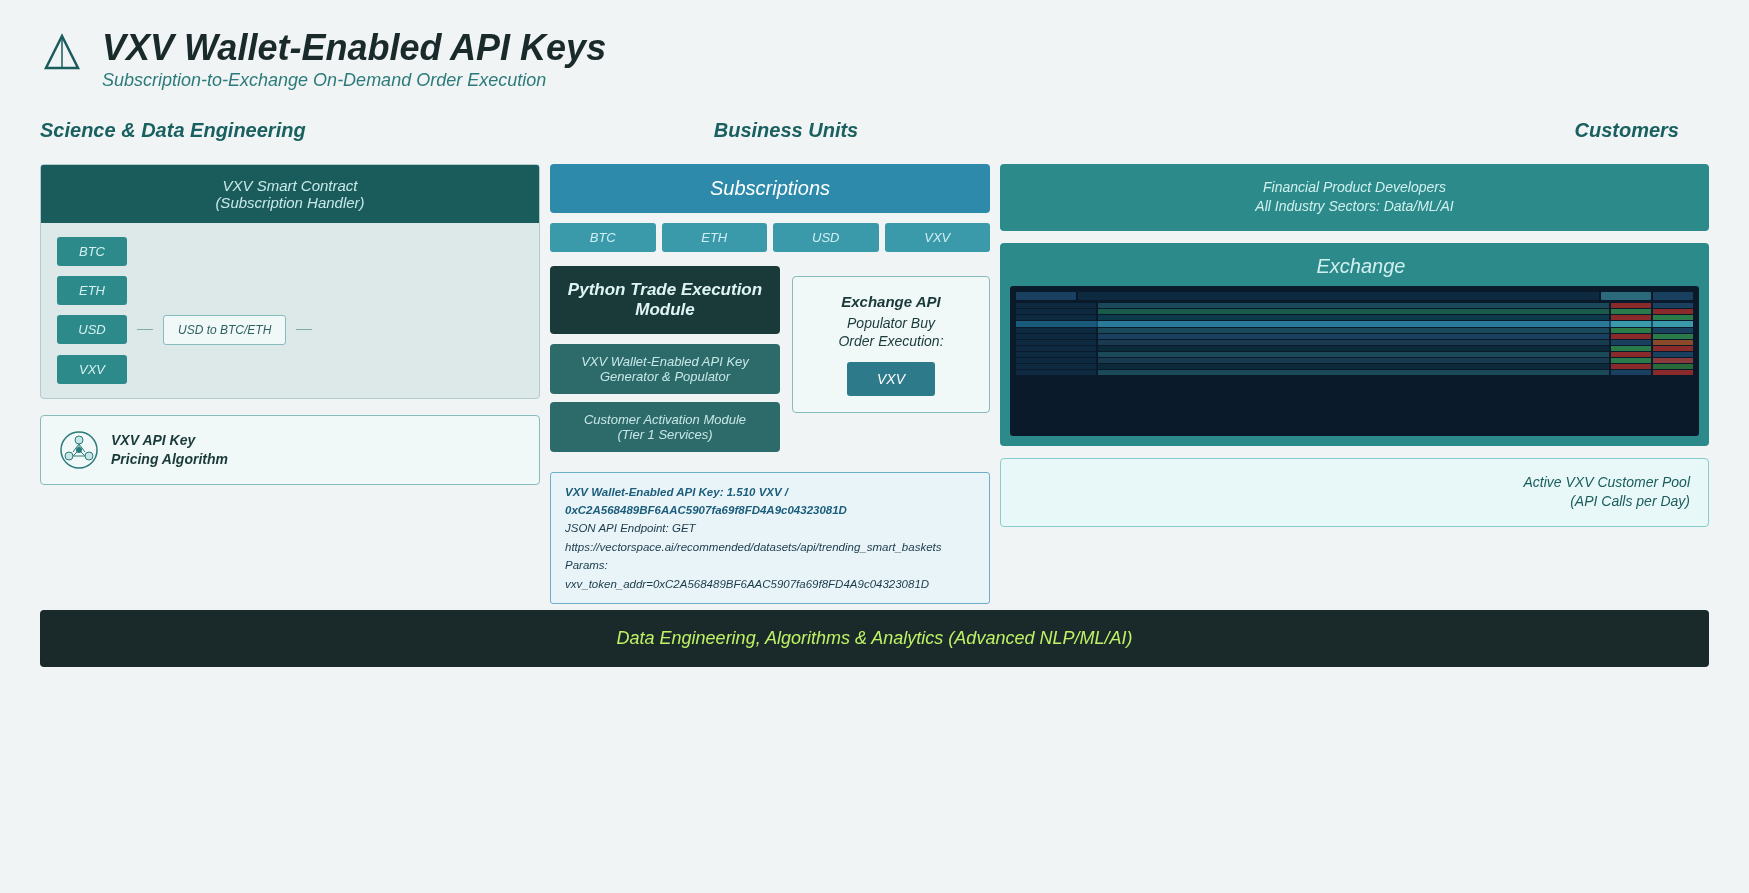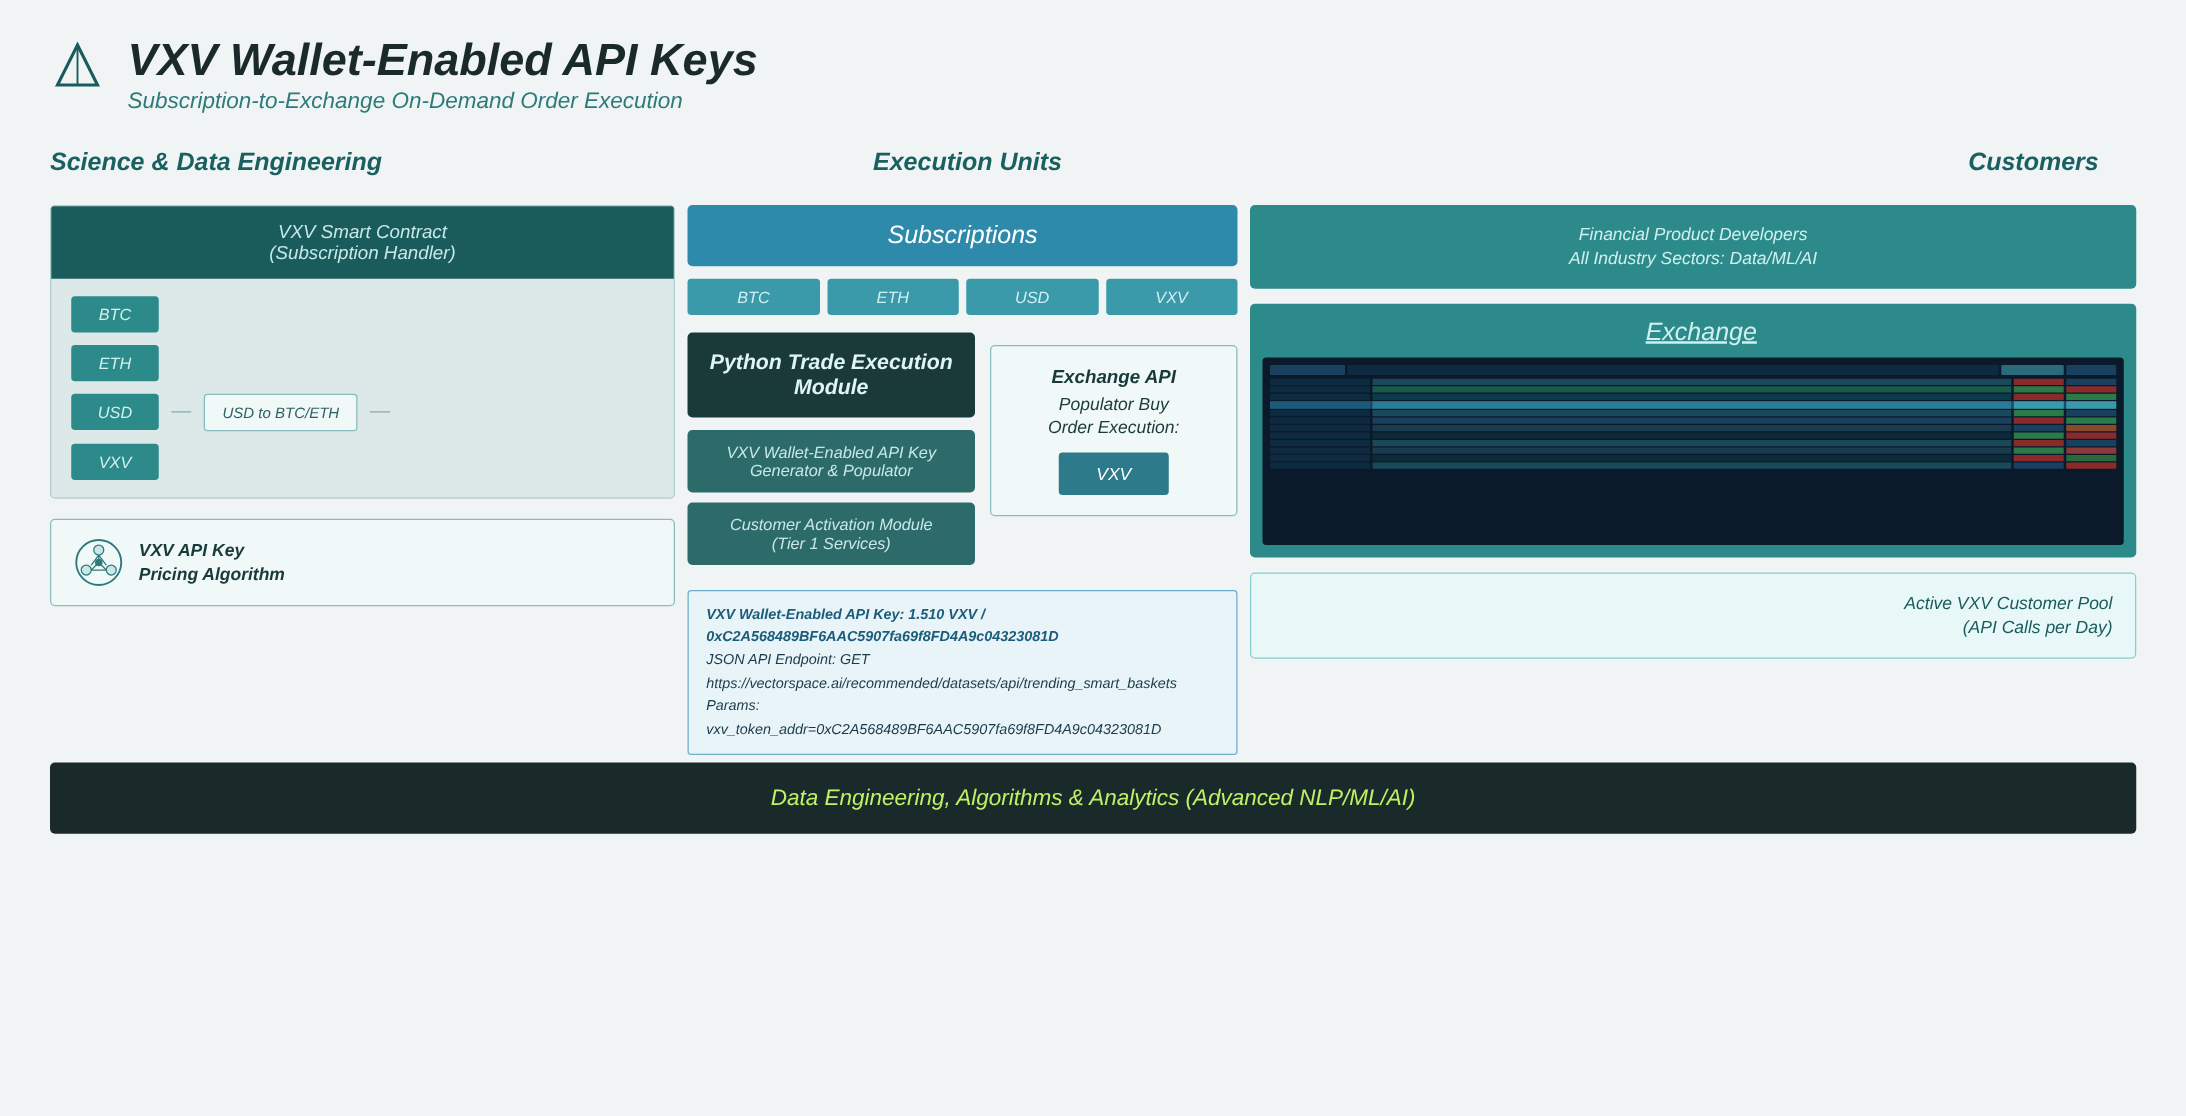--- a/index.html
+++ b/index.html
@@ -227,21 +227,20 @@
       border-radius: 4px;
       padding: 0;
       overflow: hidden;
     }
     .exchange-box-header {
       color: #d0f0f0;
       font-size: 20px;
       font-style: italic;
       text-align: center;
       padding: 12px 0 8px 13px;
-      text-decoration: underline;
     }
     .exchange-screen {
       background: #0a1a2a;
       margin: 0 10px 10px 10px;
       border-radius: 3px;
       height: 150px;
       overflow: hidden;
       position: relative;
     }
     .active-pool-box {
@@ -286,26 +285,26 @@
       <polygon points="22,4 38,36 6,36" stroke="#1a5c5c" stroke-width="2.5" fill="none"></polygon>
       <line x1="22" y1="4" x2="22" y2="36" stroke="#1a5c5c" stroke-width="1.5"></line>
       <line x1="6" y1="36" x2="38" y2="36" stroke="#1a5c5c" stroke-width="1.5"></line>
     </svg>
     <div class="header-text">
       <div class="header-title">VXV Wallet-Enabled API Keys</div>
       <div class="header-subtitle">Subscription-to-Exchange On-Demand Order Execution</div>
     </div>
   </div>
 
-  <div style="display:flex; gap:4px; margin-bottom:8px;">
+  <div style="display:flex; gap:16px; margin-bottom:8px;">
     <div style="flex:0 0 500px;">
       <div class="section-label">Science &amp; Data Engineering</div>
     </div>
     <div style="flex:0 0 460px; padding:0 10px;">
-      <div class="section-label" style="text-align:center;">Execution Units</div>
+      <div class="section-label" style="text-align:center;">Business Units</div>
     </div>
     <div style="flex:1;">
       <div class="section-label" style="text-align:right; padding-right:30px;">Customers</div>
     </div>
   </div>
 
   <div style="display:flex; gap:0; align-items:flex-start; width:100%;">
 
     <div style="flex:0 0 500px;">
 

